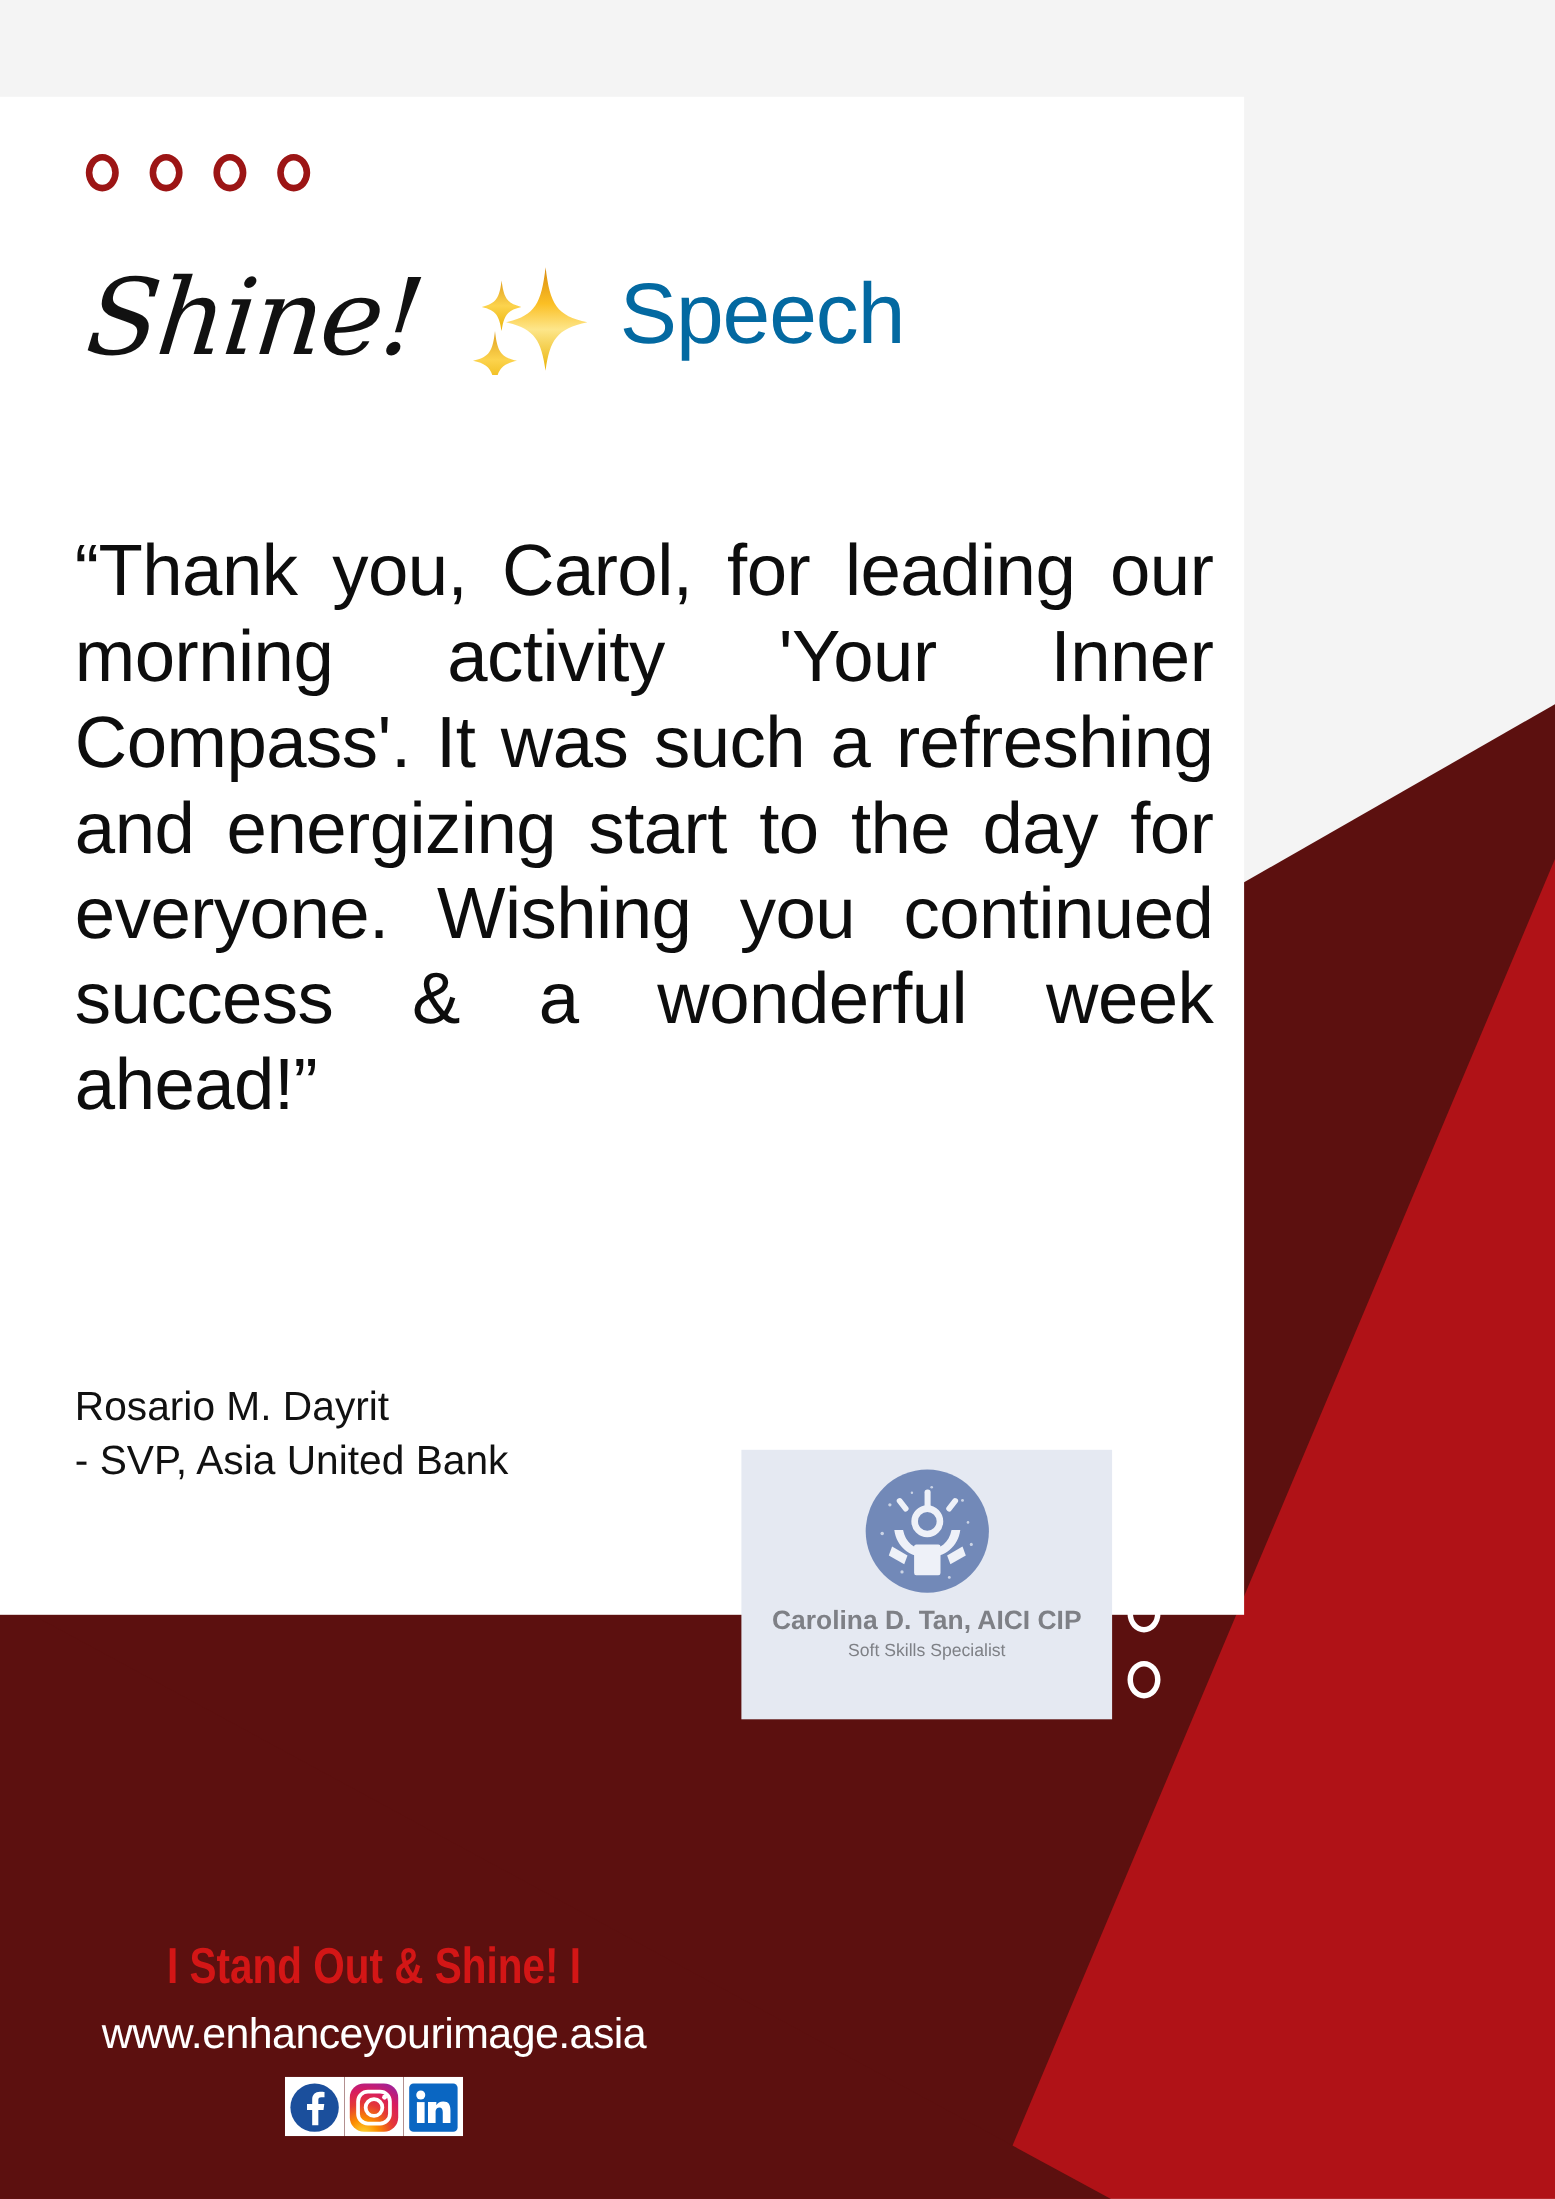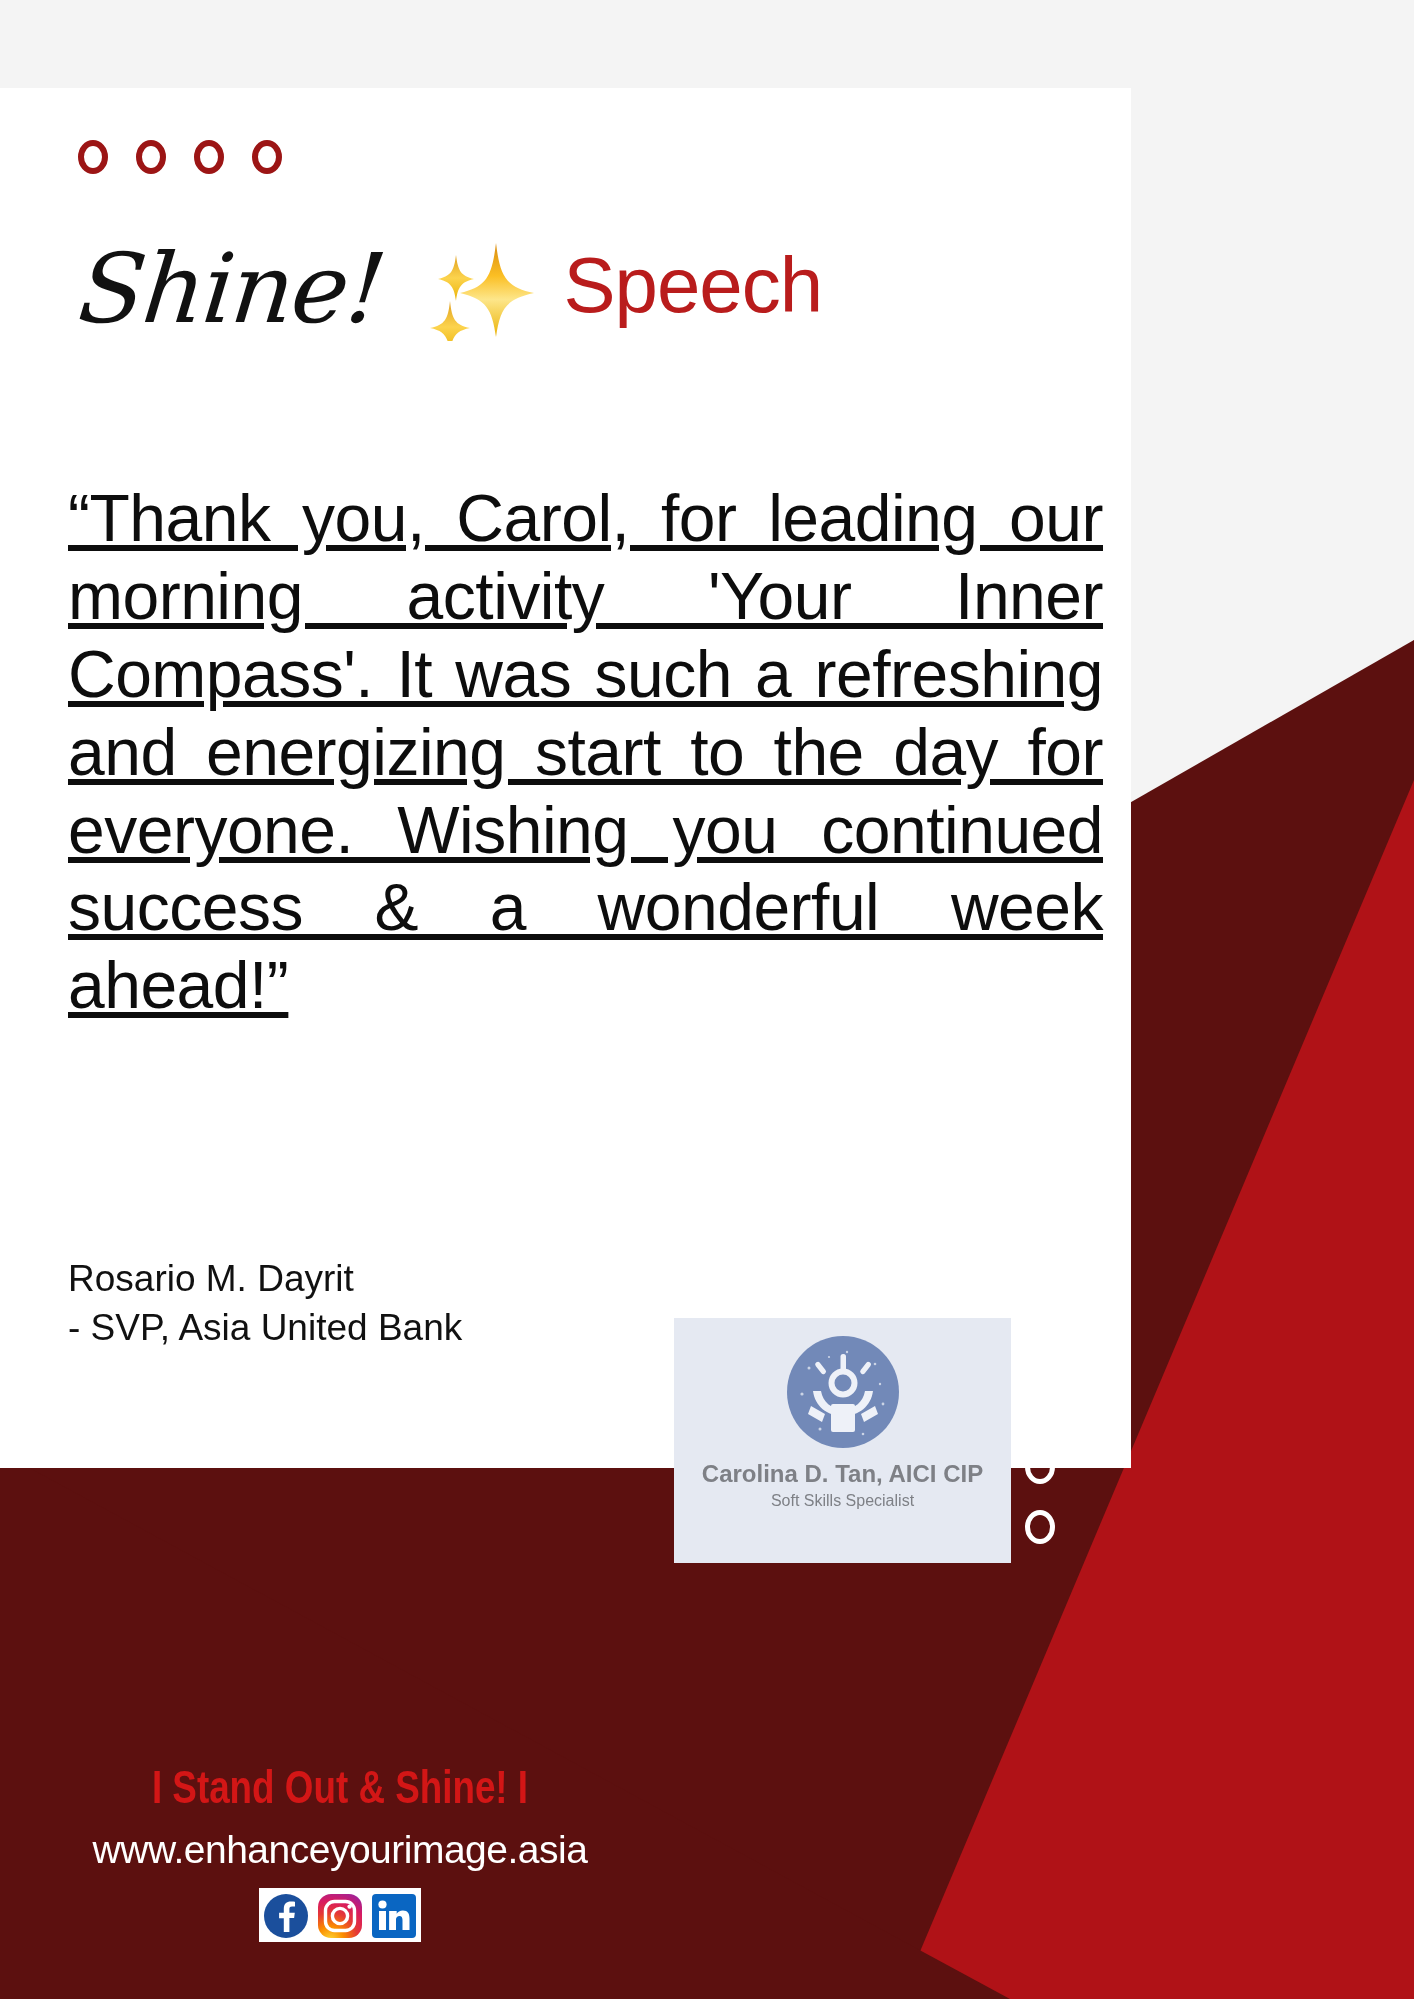--- a/index.html
+++ b/index.html
@@ -91,39 +91,38 @@
     top: 4px;
   }
   #sparkle-icon {
     margin: 0 26px 0 42px;
     position: relative;
     top: 6px;
   }
   #title-word {
     font-family: "Liberation Sans", sans-serif;
     font-size: 78px;
-    color: #b91c1c;
+    color: #0369a1;
     letter-spacing: -1px;
     line-height: 1;
   }
 
   
   #quote-text {
     position: absolute;
     left: 68px;
     top: 480px;
     width: 1035px;
     font-family: "Liberation Sans", sans-serif;
     font-size: 66px;
     line-height: 1.18;
     color: #0d0d0d;
     text-align: justify;
     text-align-last: left;
     letter-spacing: -0.5px;
-    text-decoration: underline;
   }
 
   
   #attribution {
     position: absolute;
     left: 68px;
     top: 1255px;
     width: 960px;
     text-align: left;
     font-family: "Liberation Sans", sans-serif;

